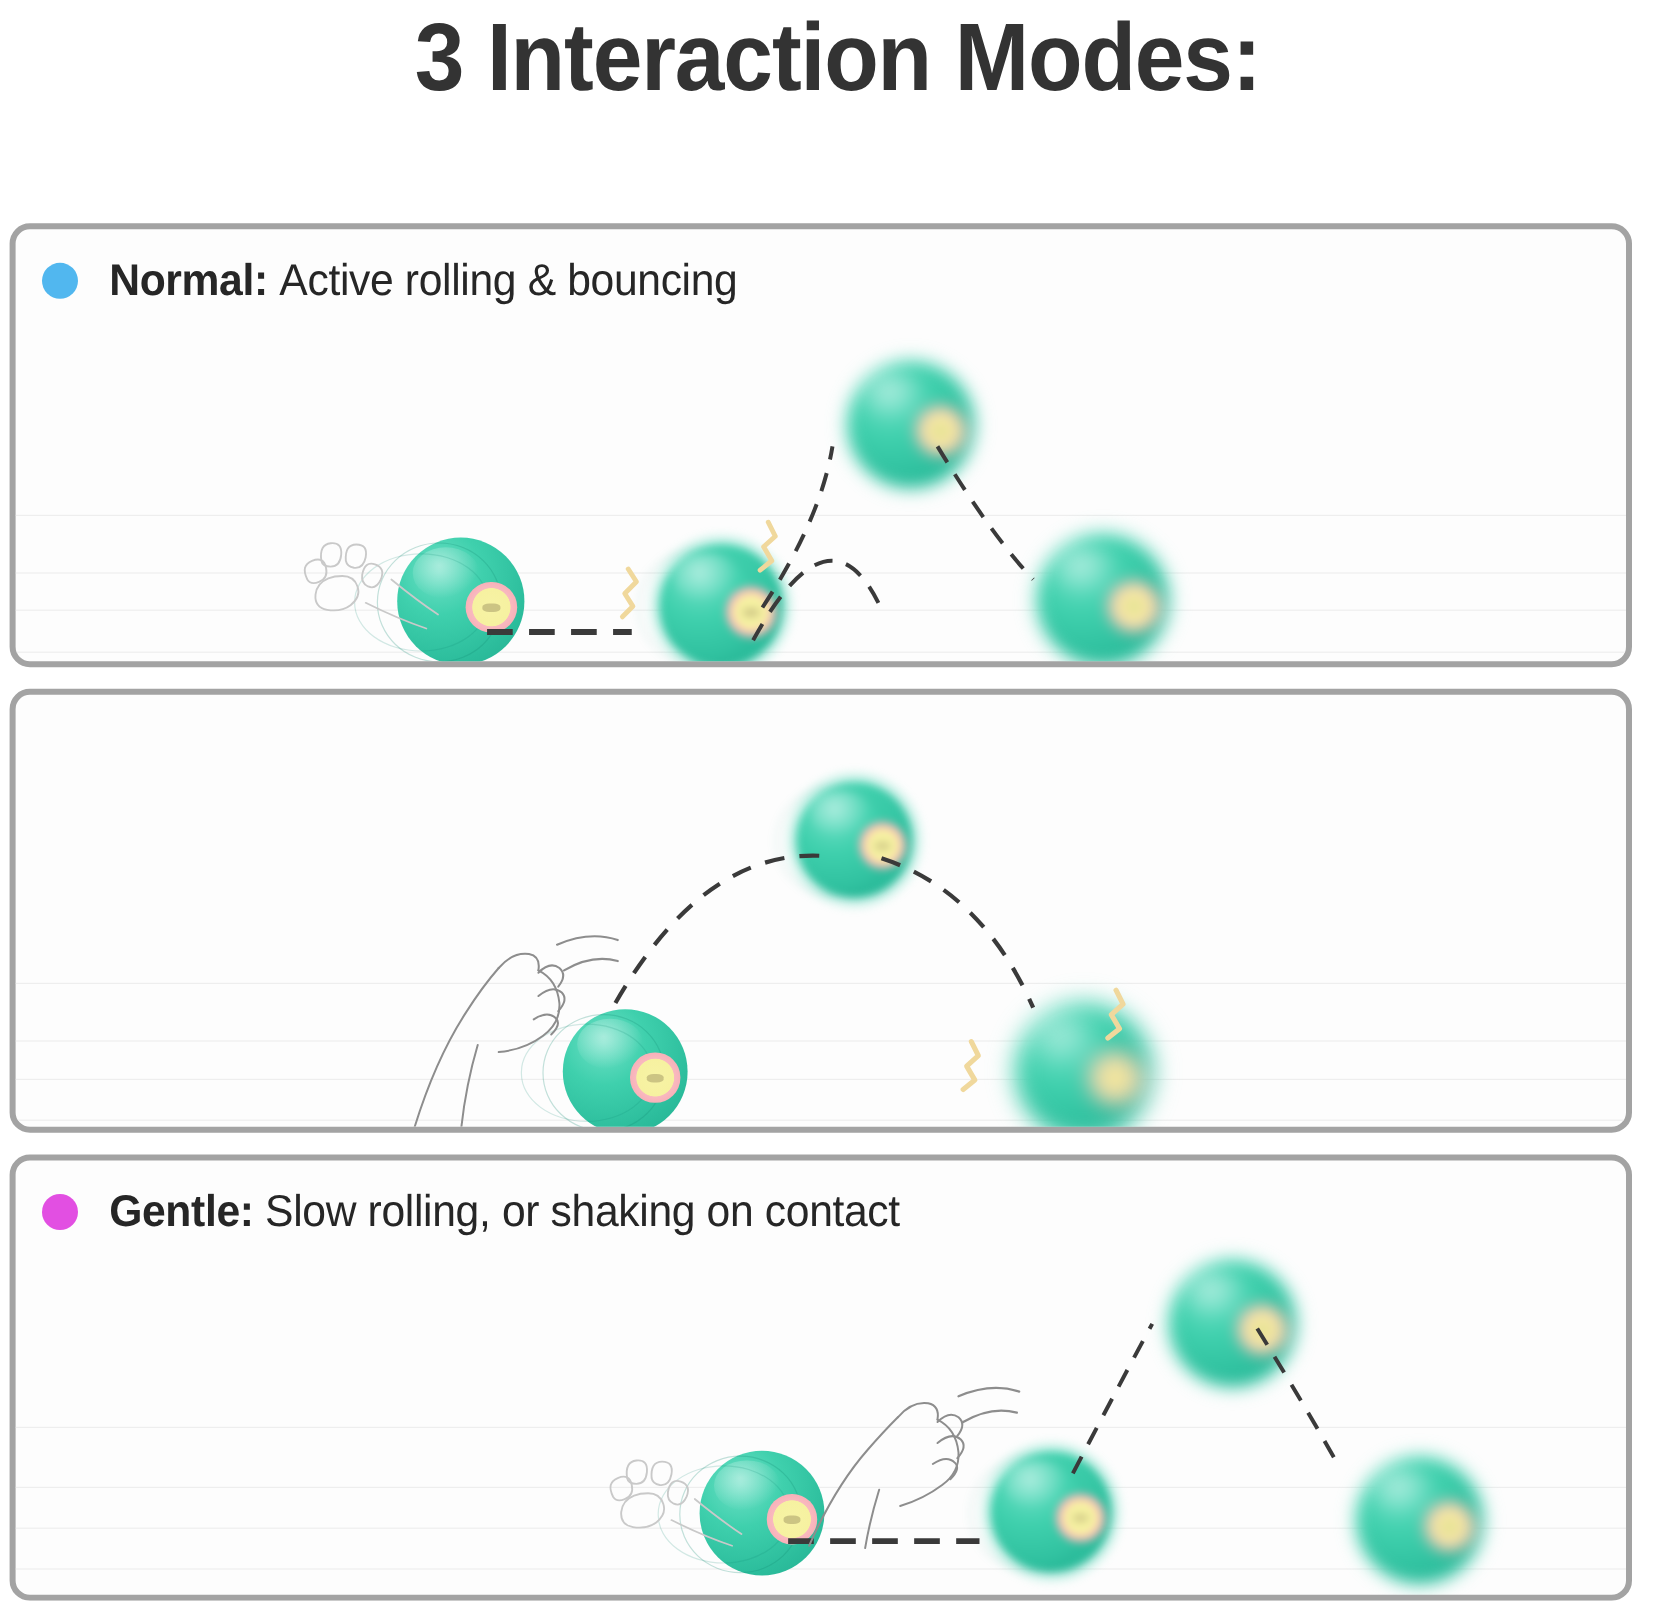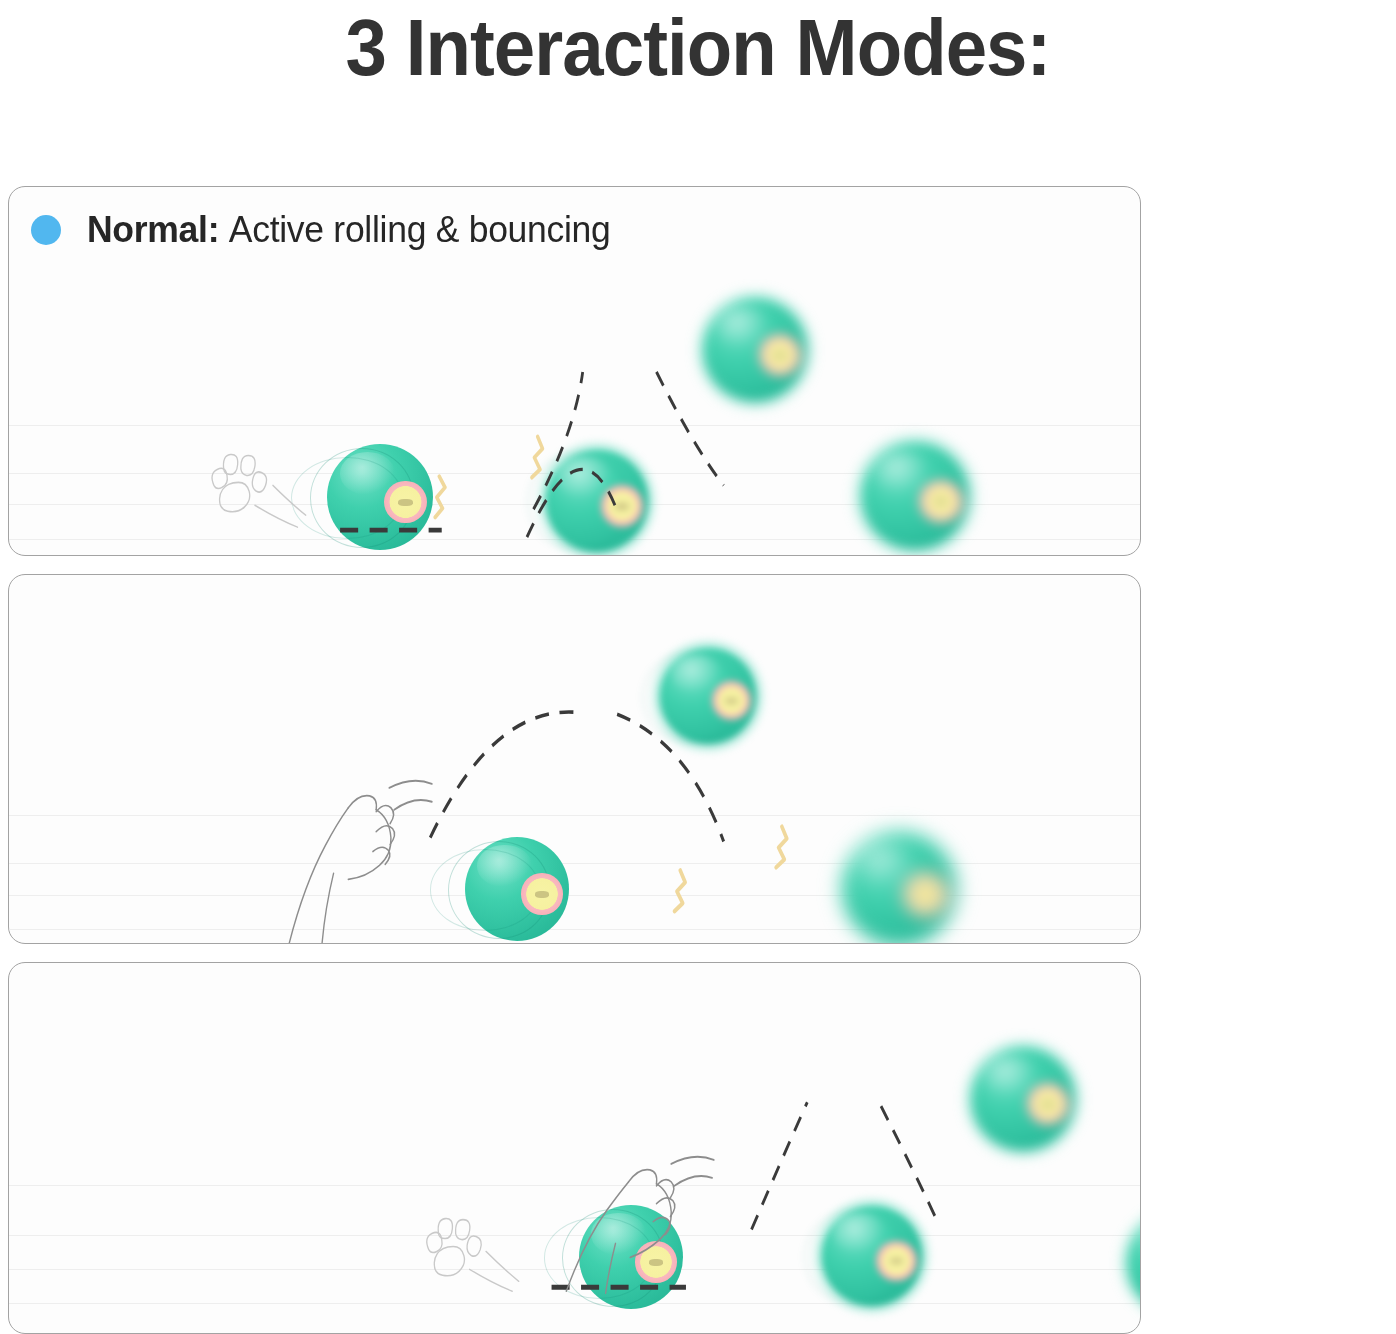--- a/index.html
+++ b/index.html
@@ -22,23 +22,23 @@
     letter-spacing:-1px;
     color:#333333;
     font-family:"Liberation Sans","DejaVu Sans",sans-serif;
     transform:scaleX(0.93);
     white-space:nowrap;
   }
 
   
   .card{
     position:absolute;
-    left:8px;width:1133px;
+    left:8px;width:1352px;
     background:#fdfdfd;
-    border:1px solid #a3a3a3;
+    border:5px solid #a3a3a3;
     border-radius:17px;
     box-sizing:border-box;
     overflow:hidden;
   }
   #card-normal{top:186px;height:370px;}
   #card-passive{top:574px;height:370px;}
   #card-gentle{top:962px;height:372px;}
 
   
   .gridline{
@@ -269,20 +269,27 @@
     </div>
   </div>
 
   <div class="card" id="card-gentle">
 
     <div class="gridline" style="top:222px"></div>
     <div class="gridline" style="top:272px"></div>
     <div class="gridline" style="top:306px"></div>
     <div class="gridline" style="top:340px"></div>
 
+    <div class="card-header">
+      <div class="mode-dot" style="background:#e24fe2"></div>
+      <div class="mode-text">
+        <span class="mode-name">Gentle: </span>
+        <span class="mode-desc">Slow rolling, or shaking on contact</span>
+      </div>
+    </div>
 
     <svg class="scene" viewBox="0 0 1380 372" preserveAspectRatio="none">
 
       <g fill="none" stroke="#c9c9c9" stroke-width="1.6">
         <path d="M512 288 q-6 -12 4 -16 q10 -4 12 6 q2 9 -6 12 q-7 3 -10 -2 Z"></path>
         <path d="M524 272 q-2 -14 8 -15 q10 -1 9 10 q-1 10 -9 10 q-7 0 -8 -5 Z"></path>
         <path d="M545 272 q-1 -14 9 -14 q10 0 8 11 q-2 10 -10 9 q-6 -1 -7 -6 Z"></path>
         <path d="M559 284 q2 -12 11 -9 q9 3 5 13 q-4 9 -11 6 q-6 -3 -5 -10 Z"></path>
         <path d="M530 287 q-10 4 -11 14 q-1 11 10 13 q12 2 20 -4 q9 -7 6 -16 q-3 -9 -13 -9 q-7 0 -12 2 Z"></path>
       </g>

